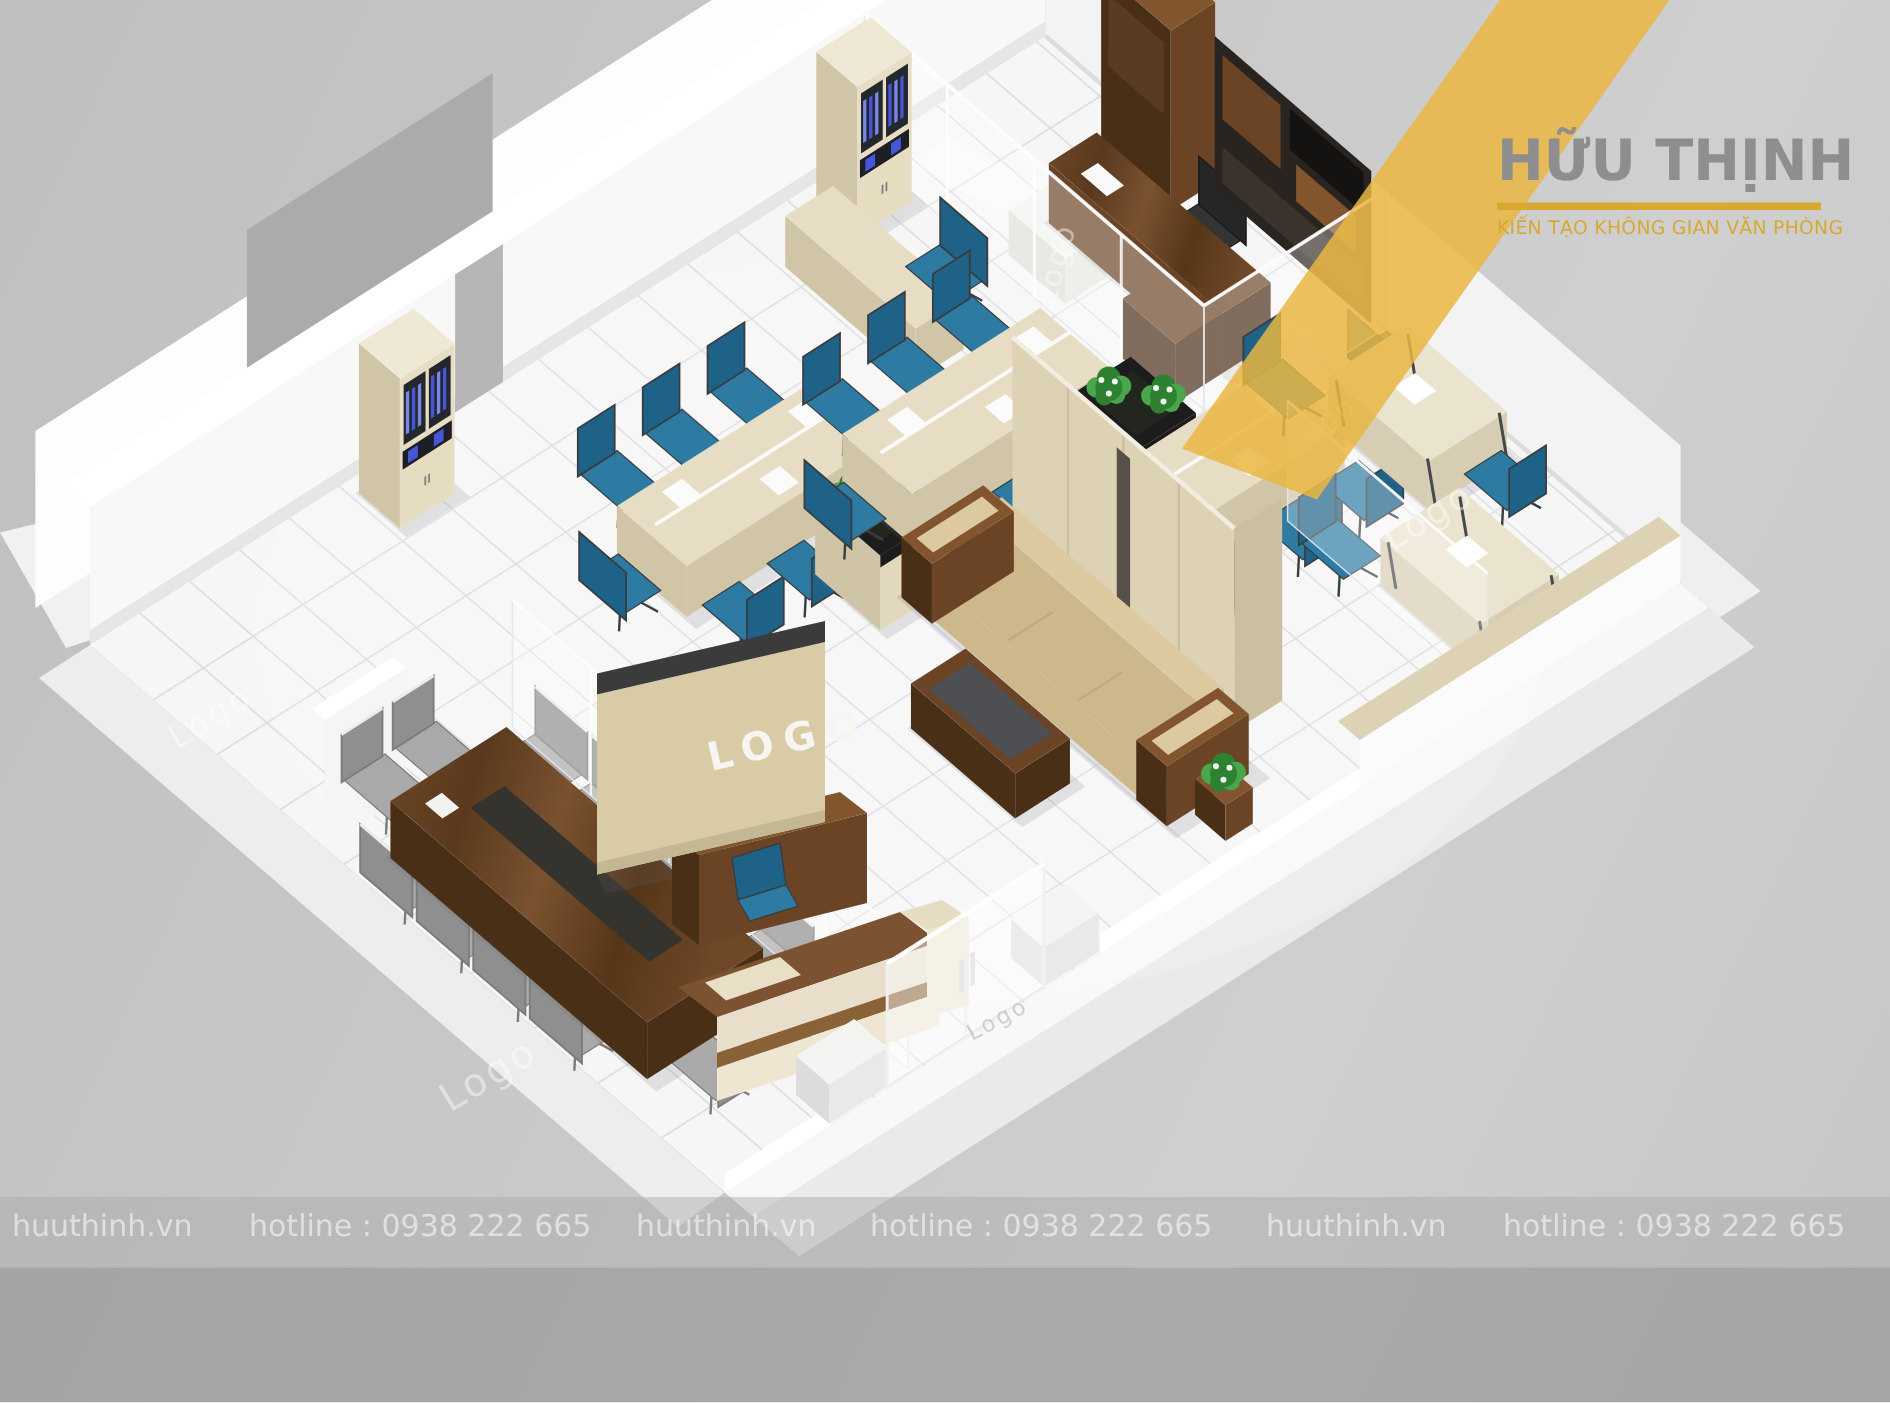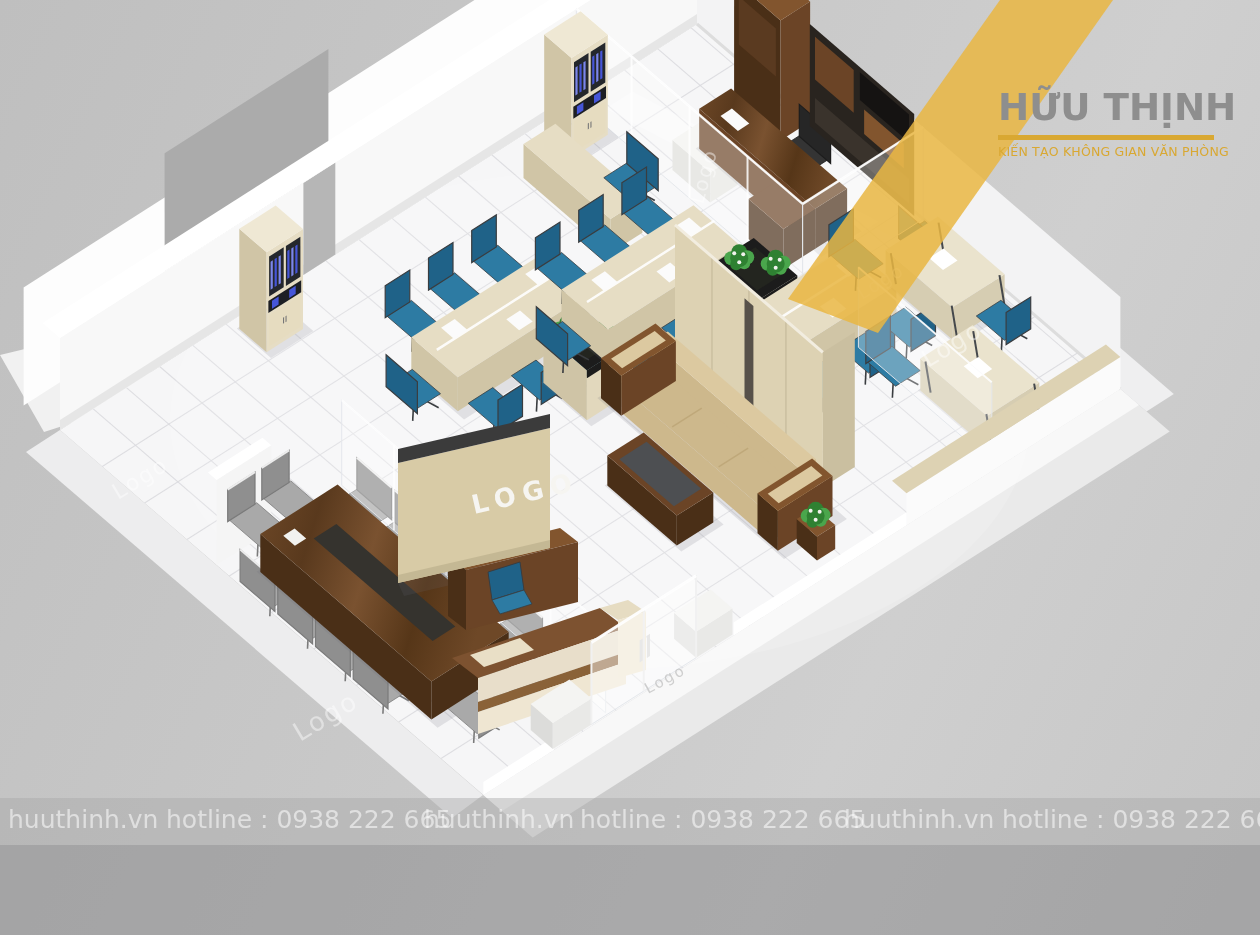--- a/index.html
+++ b/index.html
@@ -8,21 +8,21 @@
          font-family:"DejaVu Sans",sans-serif;}
   .stage svg{position:absolute;left:0;top:0;}
   
   .brandlogo{position:absolute;left:998px;top:66px;width:230px;z-index:30;margin-top:22px;}
   .brand-name{font-weight:bold;font-size:38px;line-height:1.0;color:#8e8e8e;letter-spacing:0px;white-space:nowrap;transform:scaleX(0.98);transform-origin:left top;}
   .goldbar{width:216px;height:5px;margin-top:9px;}
   .brand-tagline{margin-top:4px;font-weight:normal;font-size:12.5px;letter-spacing:0.2px;white-space:nowrap;}
   
   .wmband{position:absolute;left:0;top:798px;width:1260px;height:47px;background:rgba(168,168,168,0.45);z-index:20;}
   .botshade{position:absolute;left:0;top:845px;width:1260px;height:90px;background:rgba(118,118,122,0.42);z-index:19;}
-  .wmband span{position:absolute;top:7px;font-size:25px;font-weight:normal;letter-spacing:0px;white-space:nowrap;}
+  .wmband span{position:absolute;top:7px;font-size:20px;font-weight:normal;letter-spacing:0px;white-space:nowrap;}
 </style>
 </head>
 <body>
 
 <div class="stage">
 
   <svg id="scene" width="1260" height="935" viewBox="0 0 1260 935" xmlns="http://www.w3.org/2000/svg">
       <defs>
         <linearGradient id="wood" x1="0" y1="0" x2="1" y2="0.25">
           <stop offset="0" stop-color="#6e4827"></stop>

